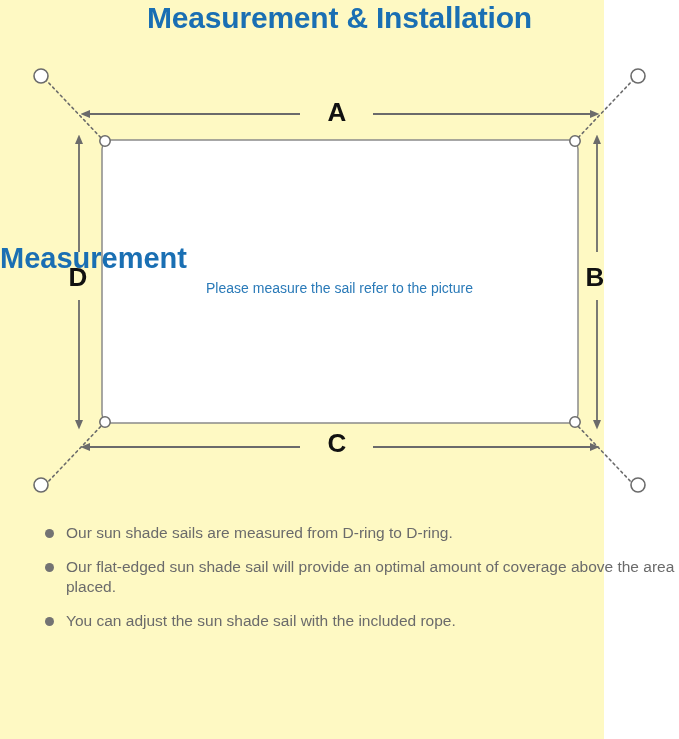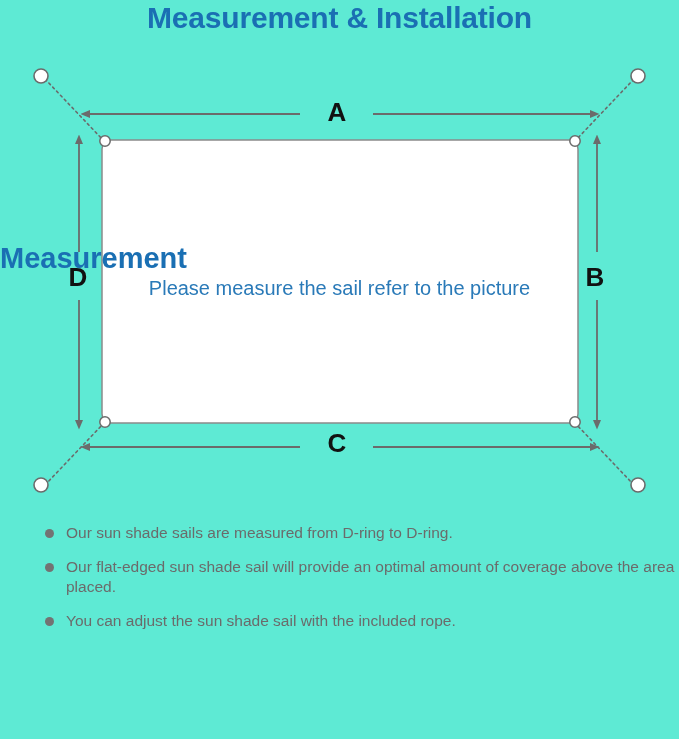--- a/index.html
+++ b/index.html
@@ -10,23 +10,23 @@
   body {
     width: 679px;
     height: 739px;
     font-family: "Liberation Sans", sans-serif;
     overflow: hidden;
     position: relative;
   }
 
   #page {
     position: relative;
-    width: 679px;
+    width: 604px;
     height: 739px;
-    background: #5eead4;
+    background: #fef9c3;
   }
 
   
   .title {
     position: absolute;
     left: 0;
     top: 0px;
     width: 679px;
     text-align: center;
     font-size: 30px;
@@ -56,21 +56,21 @@
     font-weight: bold;
     color: #1a6fb3;
     line-height: 30px;
   }
   .measure-sub {
     position: absolute;
     left: 0;
     top: 278px;
     width: 679px;
     text-align: center;
-    font-size: 20px;
+    font-size: 14px;
     font-weight: normal;
     color: #2a7ab8;
     line-height: 20px;
   }
 
   
   .dim-letter {
     position: absolute;
     font-size: 26px;
     font-weight: bold;

